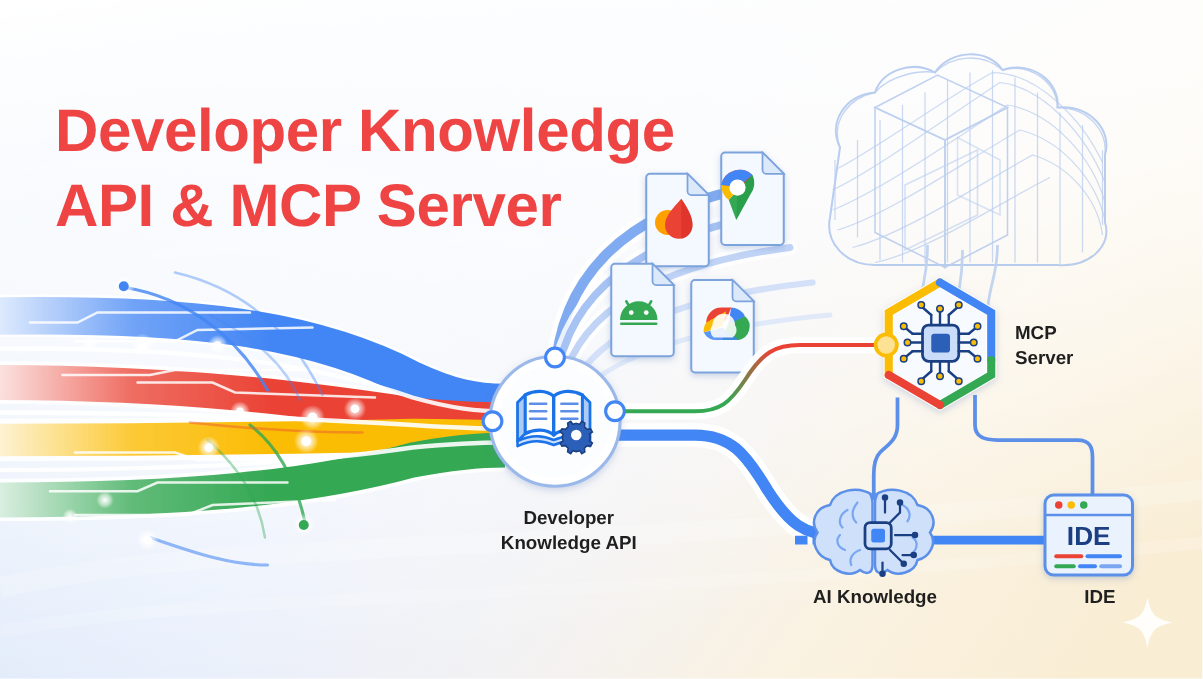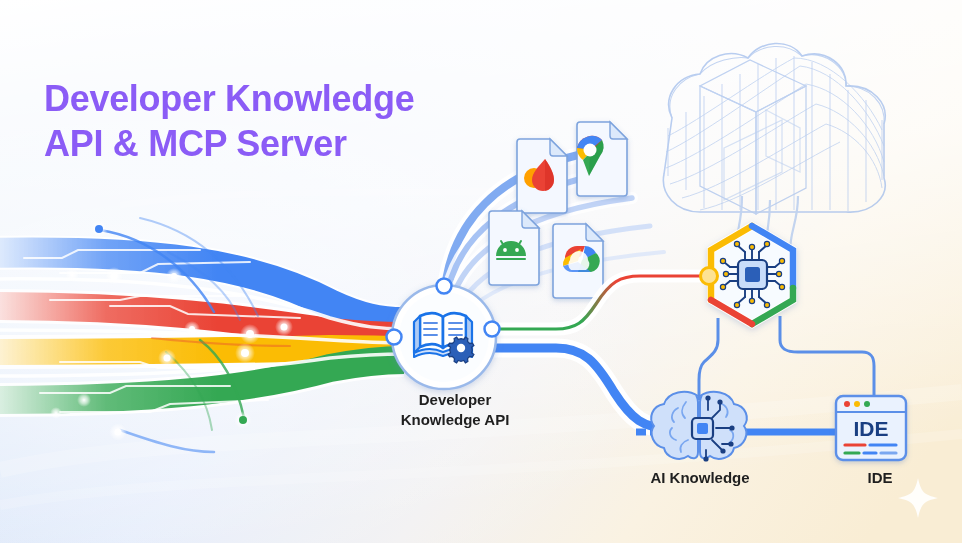--- a/index.html
+++ b/index.html
@@ -8,32 +8,32 @@
     font-family:"Liberation Sans", sans-serif;
     background:#ffffff;
   }
   #stage{position:relative;width:962px;height:543px;overflow:hidden;}
   #bg{position:absolute;inset:0;}
   #scene{position:absolute;inset:0;}
 
   .title{
     position:absolute;left:44px;top:76px;
     font-family:"Liberation Sans", sans-serif;
-    font-size:36px;font-weight:700;line-height:1.25;
-    color:#8b5cf6;letter-spacing:-0.3px;
+    font-size:48px;font-weight:700;line-height:1.25;
+    color:#ef4444;letter-spacing:-0.3px;
     white-space:pre-line;
   }
   .node-label{
     position:absolute;
     font-family:"Liberation Sans", sans-serif;
     color:#1f1f1f;text-align:center;
     font-size:15px;font-weight:600;line-height:1.35;
     white-space:pre-line;
   }
-  #label-api{left:330px;top:390px;width:250px;}
+  #label-api{left:330px;top:405px;width:250px;}
   #label-mcp{left:812px;top:257px;width:130px;text-align:left;}
   #label-ai{left:620px;top:468px;width:160px;}
   #label-ide{left:820px;top:468px;width:120px;}
 </style>
 </head>
 <body>
 
 <div id="stage">
 
   <svg id="bg" viewBox="0 0 962 543">
@@ -472,16 +472,18 @@
     <g>
       <path d="M918,478 c3,14 6,17 20,20 c-14,3 -17,6 -20,20 c-3,-14 -6,-17 -20,-20 c14,-3 17,-6 20,-20 z" fill="#ffffff" opacity="0.9"></path>
     </g>
   </svg>
 
   <div class="title">Developer Knowledge
 API &amp; MCP Server</div>
 
   <div class="node-label" id="label-api">Developer
 Knowledge API</div>
+  <div class="node-label" id="label-mcp">MCP
+Server</div>
   <div class="node-label" id="label-ai">AI Knowledge</div>
   <div class="node-label" id="label-ide">IDE</div>
 
 </div>
 
 </body></html>

